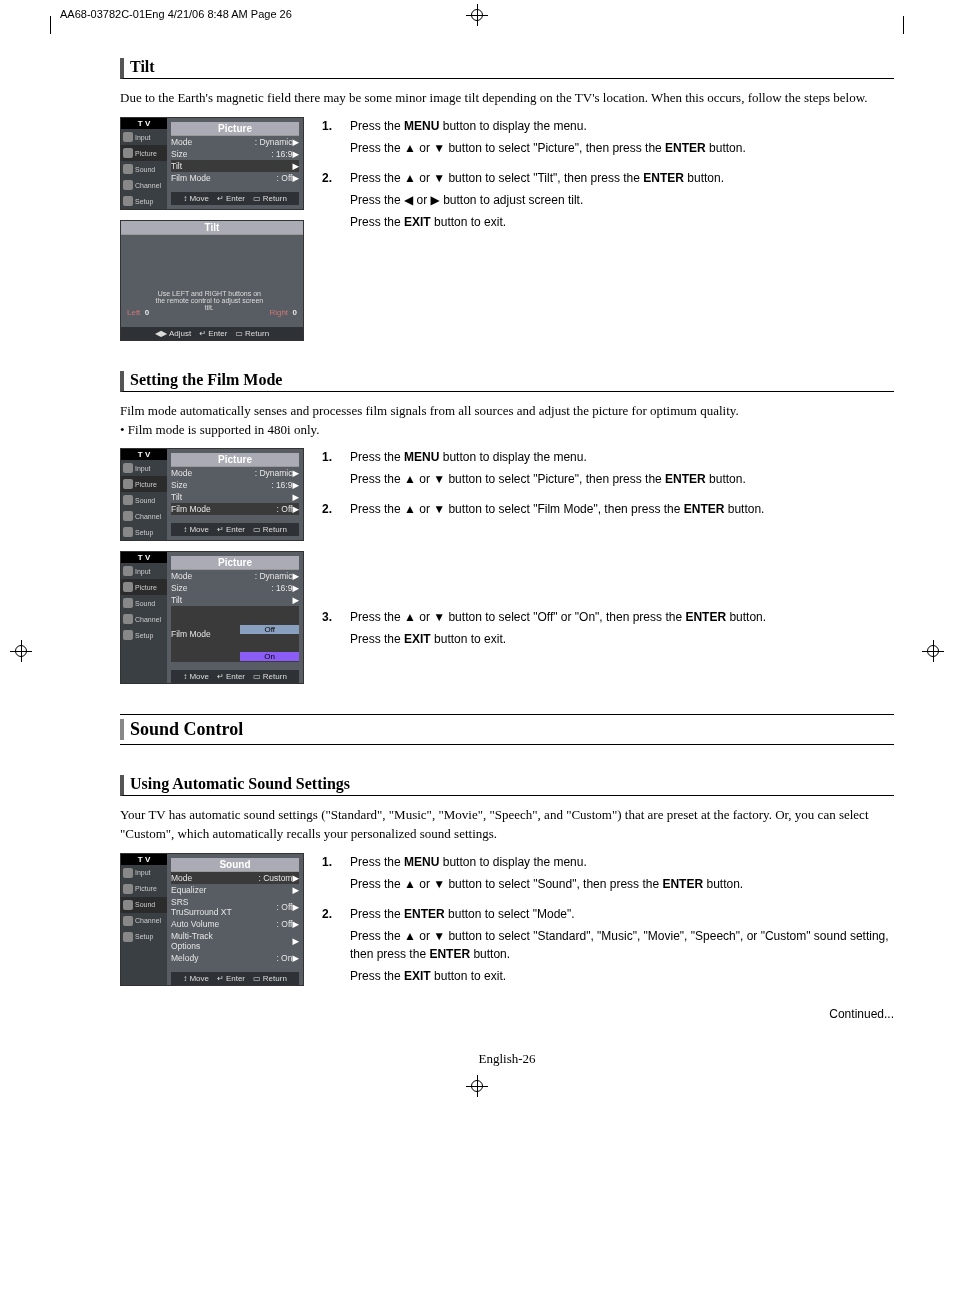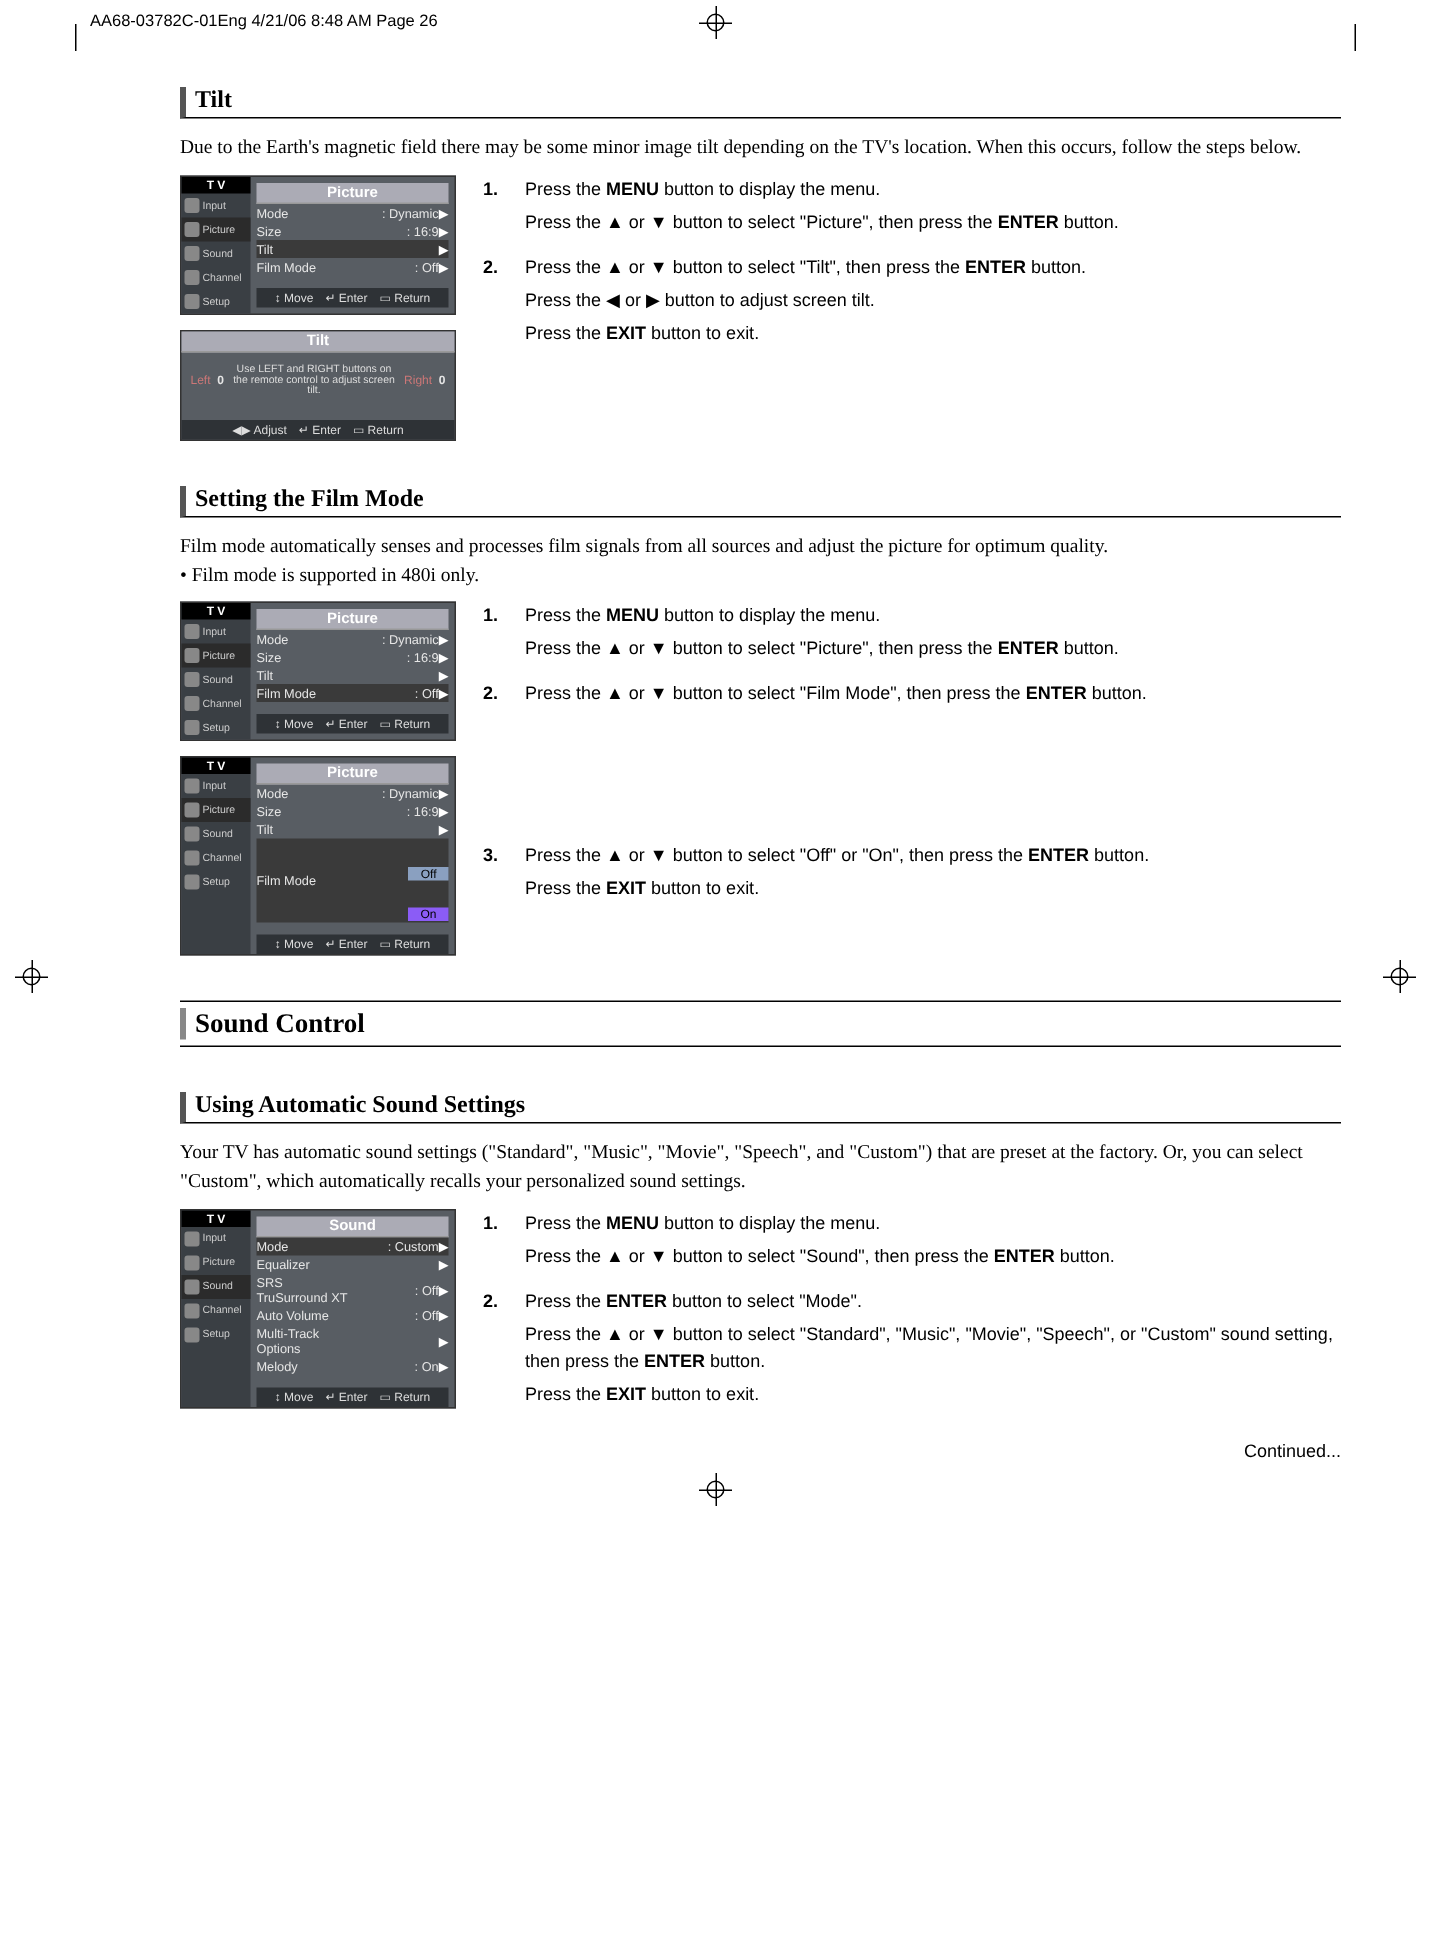--- a/index.html
+++ b/index.html
@@ -35,25 +35,25 @@
   .osd-side-top { background: #000; color: #fff; font-size: 8px; font-weight: bold; text-align: center; padding: 1px 0; }
   .osd-side-item { display: flex; align-items: center; gap: 2px; padding: 3px 2px; font-size: 7px; color: #ccc; }
   .osd-side-item .ic { width: 10px; height: 10px; background: #888; border-radius: 2px; }
   .osd-side-item.active { background: #2b2b2b; }
   .osd-main { flex: 1; padding: 4px 4px 0 4px; }
   .osd-row { display: flex; align-items: center; padding: 1px 0; font-size: 8.5px; }
   .osd-row.highlight { background: #3a3a3a; }
   .osd-row .label { flex: 1; }
   .osd-row .value { width: 60px; text-align: right; }
   .osd-row .arrow { color: #fff; }
-  .osd-sel { display: inline-block; background: #8aa0c0; color: #000; padding: 0 8px; font-size: 8px; margin-left: 2px; margin-top: 18px; }
+  .osd-sel { display: inline-block; background: #8aa0c0; color: #000; padding: 0 24px; font-size: 8px; margin-left: 2px; margin-top: 18px; }
   .osd-footer { background: #2e3236; display: flex; justify-content: center; gap: 8px; font-size: 8px; padding: 2px 4px; margin-top: 8px; color: #ddd; }
   .osd-footer span::before { content: ""; }
   .osd-tilt-msg { font-size: 7px; color: #ddd; padding: 6px 6px; text-align: center; }
-  .osd-tilt-row { display: flex; justify-content: space-between; align-items: center; padding: 2px 6px; font-size: 8px; }
+  .osd-tilt-row { display: flex; justify-content: space-between; align-items: flex-end; padding: 2px 6px; font-size: 8px; margin-top: 47px; }
   .osd-tilt-row .lab { color: #c77; }
   .osd-tilt-row .lab2 { color: #c77; }
 
   .step-list { list-style: none; }
   .step-item { display: flex; gap: 10px; margin-bottom: 12px; font-family: Arial, sans-serif; font-size: 12px; line-height: 1.5; }
   .step-num { font-weight: bold; min-width: 18px; }
   .step-text b { font-weight: bold; }
   .step-text .sub { margin-top: 4px; }
 
   .major-heading { border: 1px solid #000; border-left: none; border-right: none; padding: 4px 0; font-size: 18px; font-weight: bold; margin-top: 30px; font-family: "Times New Roman", serif; }
@@ -421,19 +421,20 @@
               <div>Press the <b>ENTER</b> button to select "Mode".</div>
               <div class="sub">Press the ▲ or ▼ button to select "Standard", "Music", "Movie", "Speech", or "Custom" sound setting, then press the <b>ENTER</b> button.</div>
               <div class="sub">Press the <b>EXIT</b> button to exit.</div>
             </div>
           </li>
         </ul>
     </div>
   </div>
 
   <div class="continued">Continued...</div>
+  <div class="page-footer">English-26</div>
 </div>
 
 <div class="crop-bottom">
     <div class="cross">
       <div class="circ"></div>
     </div>
   </div>
 
 </body></html>

